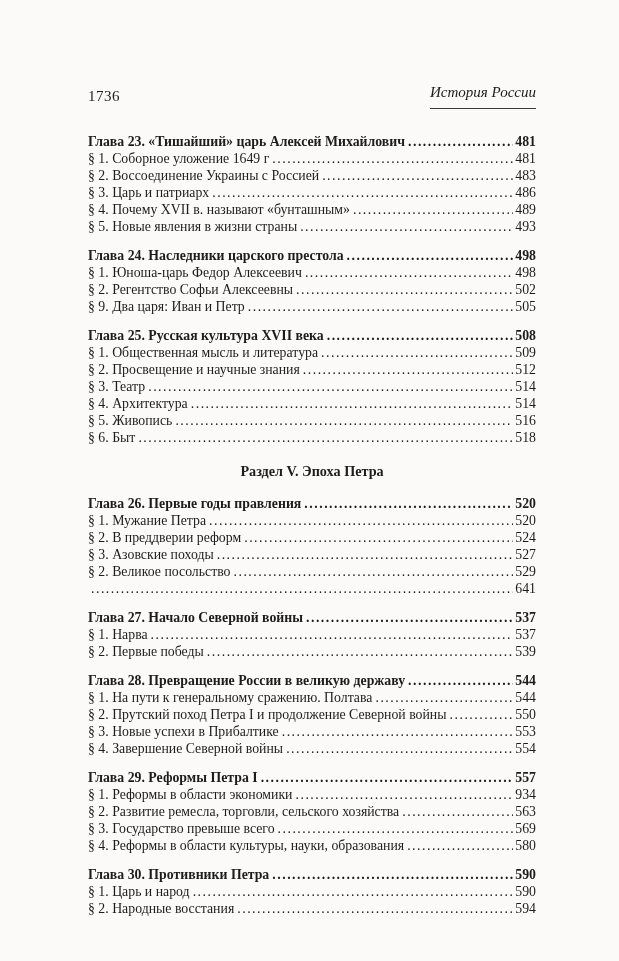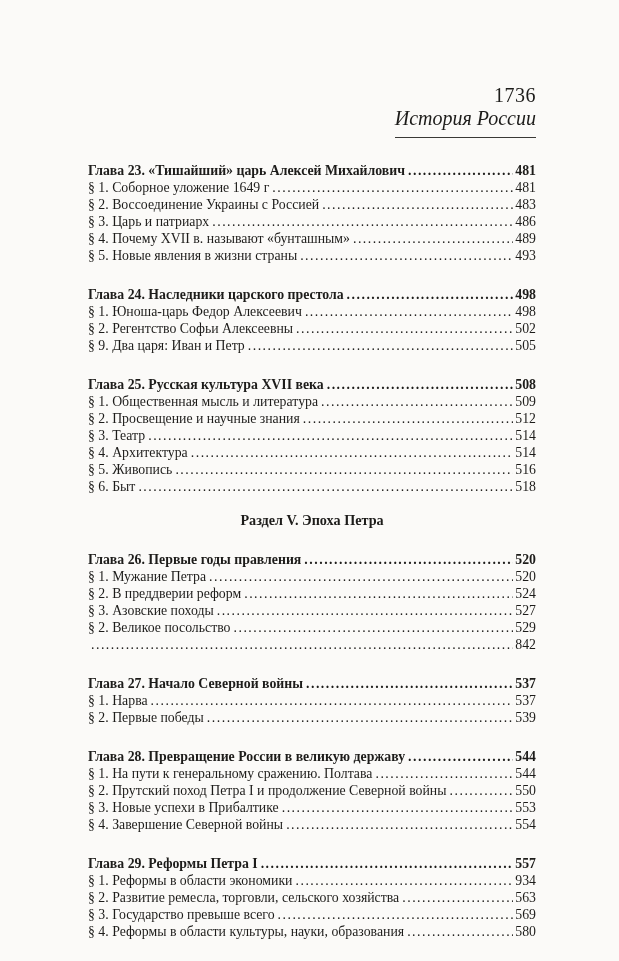--- a/index.html
+++ b/index.html
@@ -14,38 +14,37 @@
   }
   .page {
     position: absolute;
     left: 88px;
     top: 84px;
     width: 448px;
   }
   .running-head {
     display: flex;
     justify-content: space-between;
-    align-items: flex-end;
-    font-size: 20px;
+    align-items: center;
+    font-size: 15px;
     margin-bottom: 24px;
-    flex-direction: column;
   }
   .folio { letter-spacing: 0.5px; }
   .book-title {
     font-style: italic;
     border-bottom: 1px solid #3a3936;
     padding-bottom: 7px;
   }
   .toc { font-size: 13.8px; }
   .row {
     display: flex;
     align-items: flex-start;
     line-height: 17px;
   }
-  .row.chapter { font-weight: bold; margin-top: 22px; }
+  .row.chapter { font-weight: bold; margin-top: 12px; }
   .row.chapter:first-child { margin-top: 0; }
   .label { white-space: nowrap; flex: 0 0 auto; }
   .dots {
     flex: 1 1 0;
     min-width: 8px;
     overflow: hidden;
     white-space: nowrap;
     letter-spacing: 1.5px;
     margin: 0 2px 0 3px;
   }
@@ -173,21 +172,21 @@
         <span class="dots">............................................................................................................................................</span>
         <span class="page-num">527</span>
       </div>
       <div class="row section">
         <span class="label">§ 2. Великое посольство</span>
         <span class="dots">............................................................................................................................................</span>
         <span class="page-num">529</span>
       </div>
       <div class="row section">
         <span class="dots">............................................................................................................................................</span>
-        <span class="page-num">842</span>
+        <span class="page-num">641</span>
       </div>
       <div class="row chapter">
         <span class="label">Глава 27. Начало Северной войны</span>
         <span class="dots">............................................................................................................................................</span>
         <span class="page-num">537</span>
       </div>
       <div class="row section">
         <span class="label">§ 1. Нарва</span>
         <span class="dots">............................................................................................................................................</span>
         <span class="page-num">537</span>
@@ -251,17 +250,18 @@
         <span class="label">Глава 30. Противники Петра</span>
         <span class="dots">............................................................................................................................................</span>
         <span class="page-num">590</span>
       </div>
       <div class="row section">
         <span class="label">§ 1. Царь и народ</span>
         <span class="dots">............................................................................................................................................</span>
         <span class="page-num">590</span>
       </div>
       <div class="row section">
+        <span class="label">§ 2. Народные восстания</span>
         <span class="dots">............................................................................................................................................</span>
         <span class="page-num">594</span>
       </div>
     </div>
 </div>
 
 </body></html>

